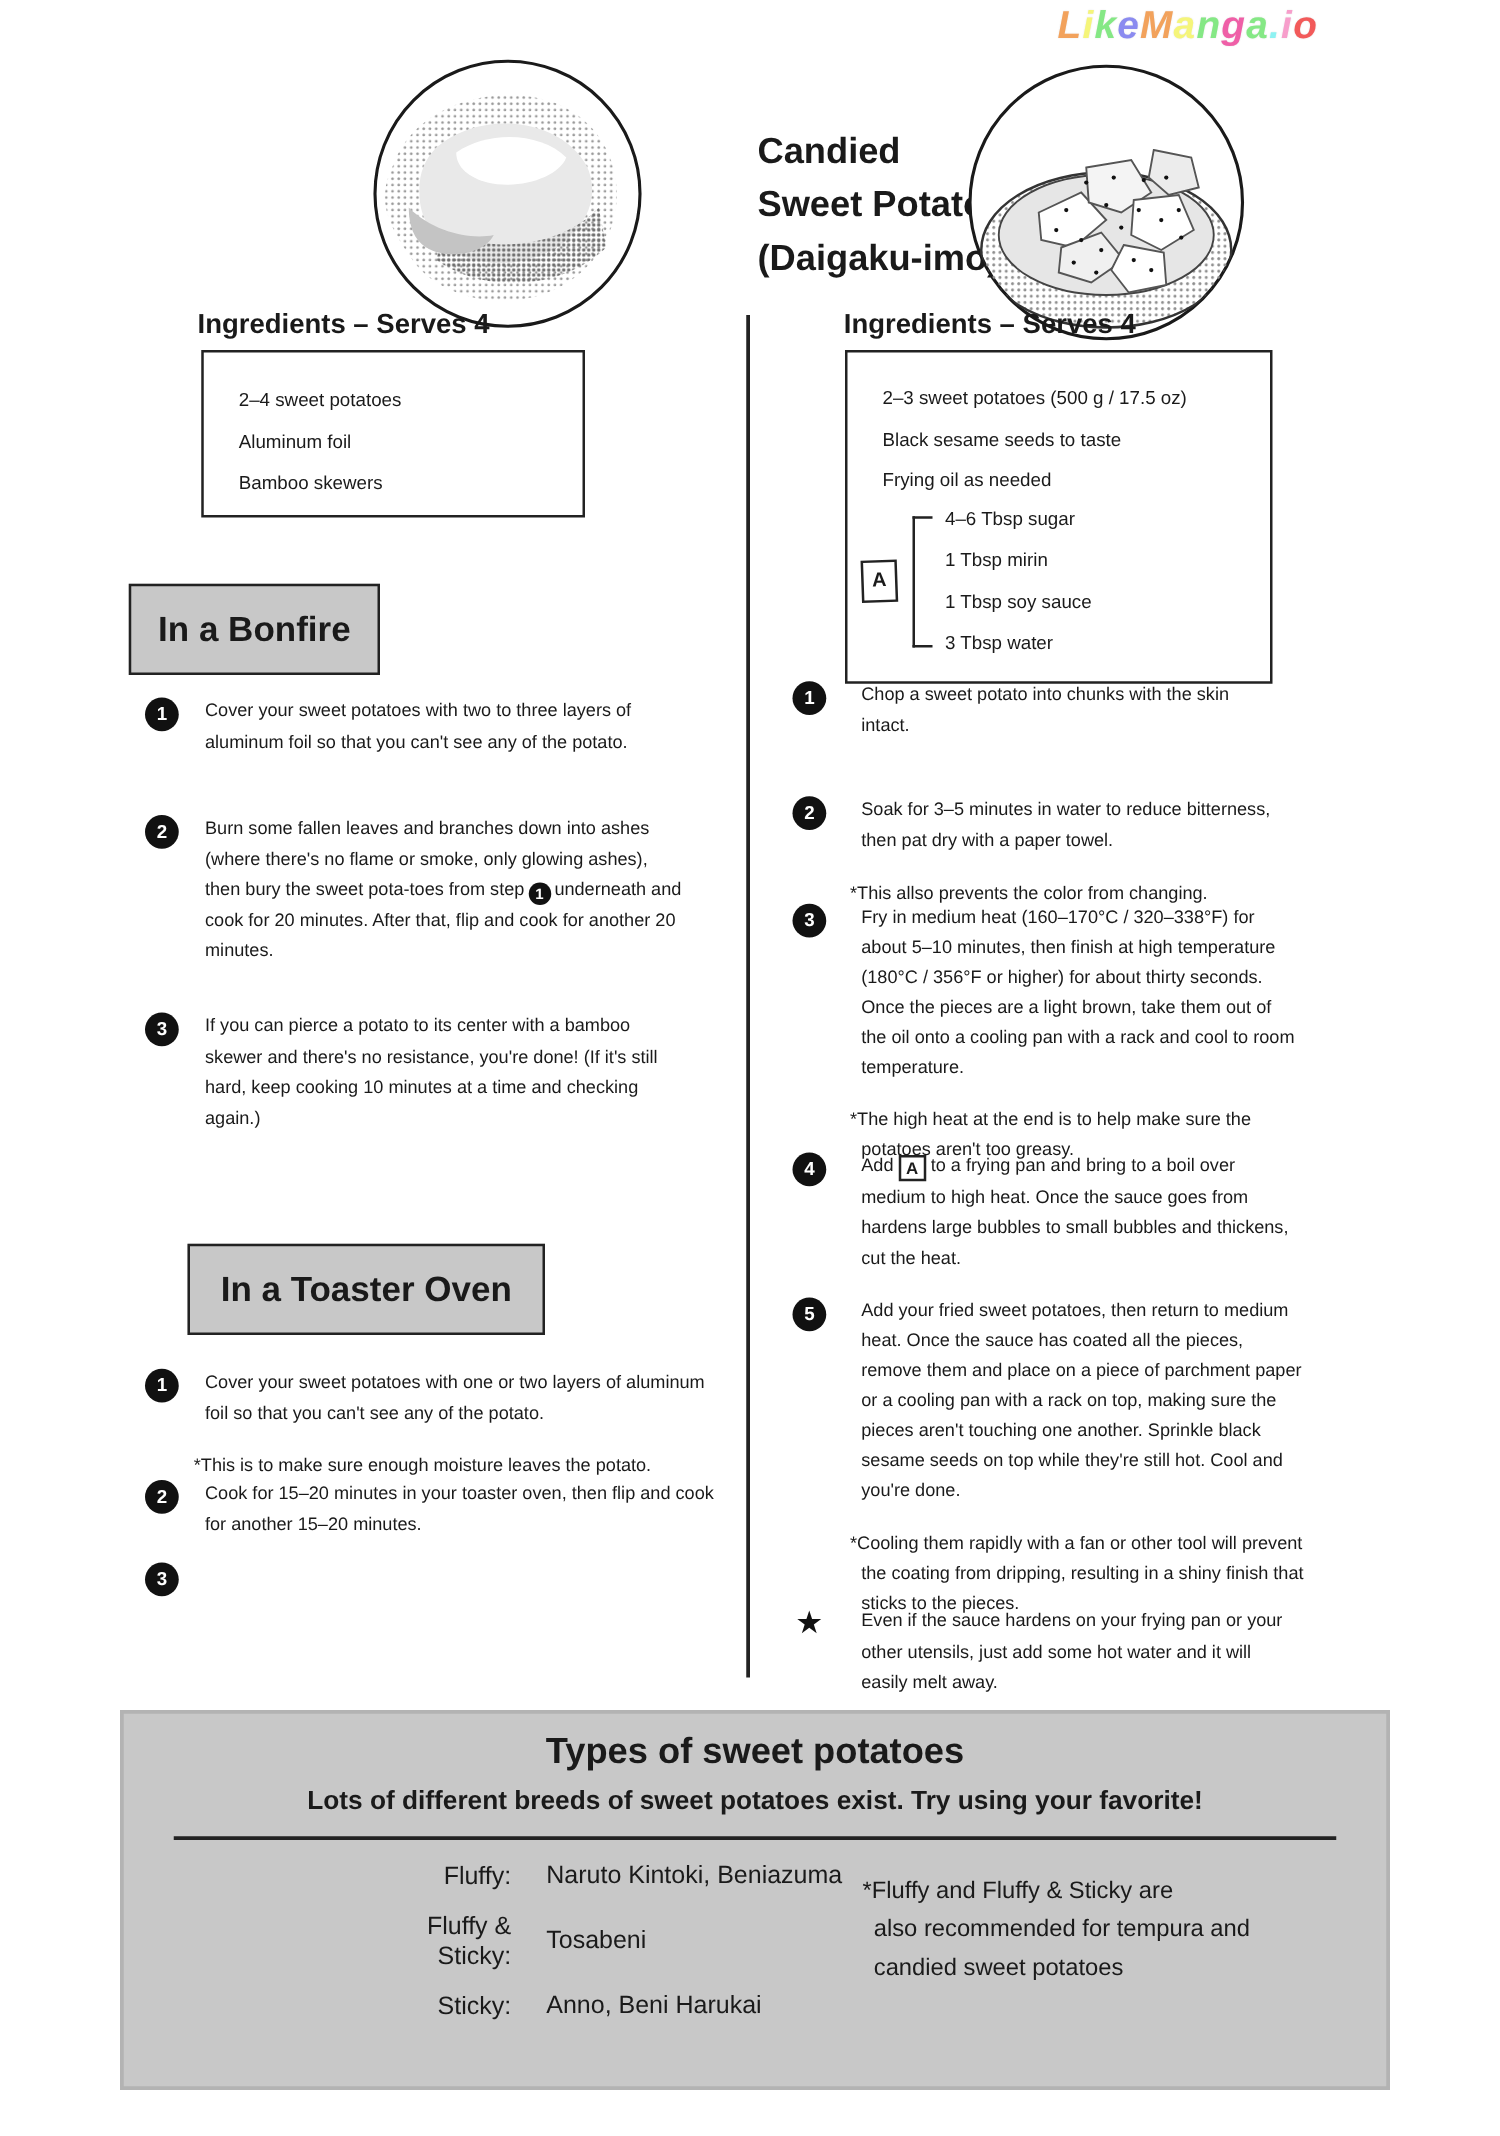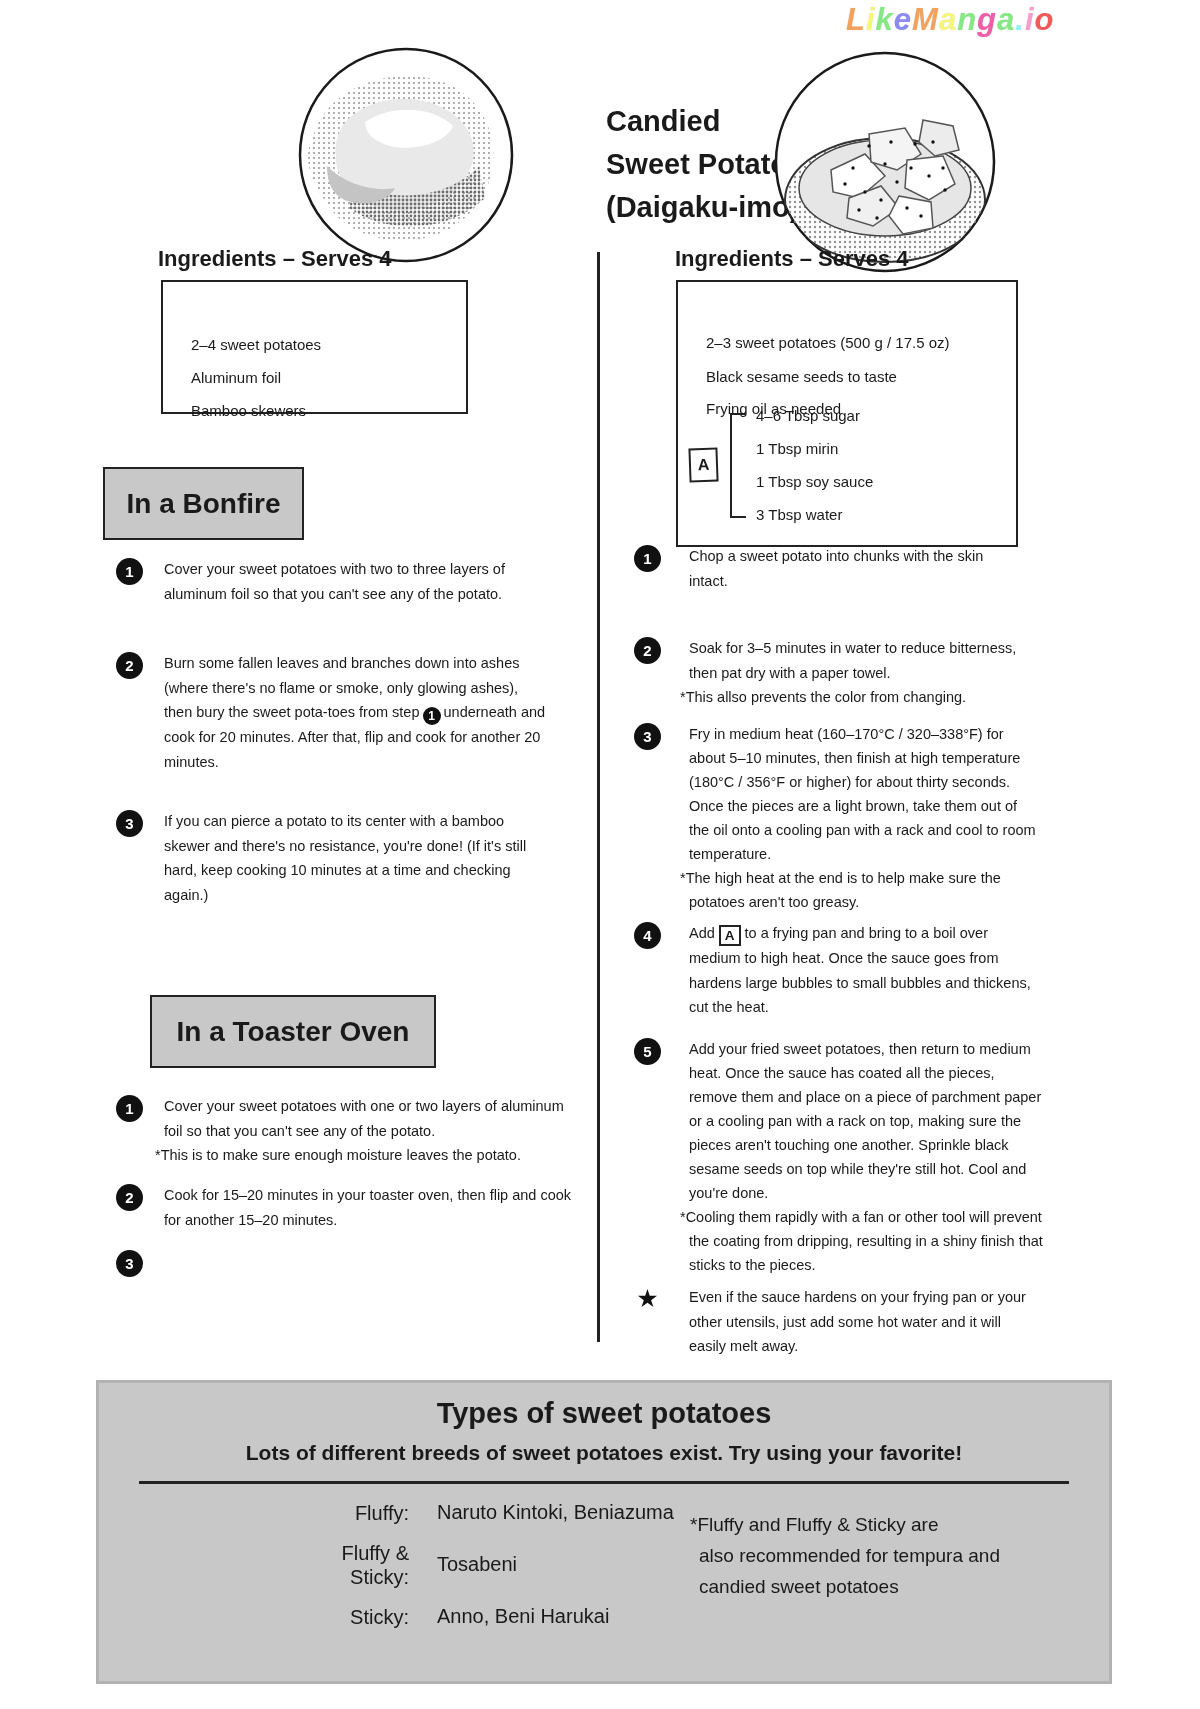--- a/index.html
+++ b/index.html
@@ -11,21 +11,21 @@
   
   .watermark{font-size:31px;font-weight:700;font-style:italic;letter-spacing:1px;
              text-shadow:0 0 2px #f2f2f2, 0 0 1px #e6e6e6;white-space:nowrap;}
 
   
   .recipe-title{font-size:29px;font-weight:700;line-height:43px;white-space:nowrap;}
 
   
   .ing-heading{font-size:22px;font-weight:700;white-space:nowrap;z-index:5;}
   .ing-box{border:2px solid #222;background:transparent;}
-  .ing-item{position:absolute;left:28px;font-size:15px;white-space:nowrap;margin-top:24px;}
+  .ing-item{position:absolute;left:28px;font-size:15px;white-space:nowrap;}
 
   
   .sauce-item{position:absolute;left:78px;font-size:15px;white-space:nowrap;}
   .bracket{position:absolute;left:52px;top:131px;width:14px;height:101px;
            border-left:2.5px solid #222;border-top:2.5px solid #222;border-bottom:2.5px solid #222;}
   .group-label{position:absolute;left:11px;top:166px;width:25px;height:30px;border:2px solid #222;
                font-size:16px;font-weight:700;display:flex;align-items:center;justify-content:center;
                transform:rotate(-2deg);}
 
   
@@ -33,33 +33,33 @@
                    font-size:28px;font-weight:700;white-space:nowrap;}
 
   
   .step{display:flex;align-items:flex-start;}
   .badge{flex:0 0 27px;width:27px;height:27px;border-radius:50%;background:#111;color:#fff;
          font-size:15px;font-weight:700;display:flex;align-items:center;justify-content:center;margin-top:1px;}
   .gap-l{margin-right:21px;}
   .gap-r{margin-right:28px;}
   .step-text{font-size:14.5px;line-height:24.5px;}
   .step-text.tight{line-height:24px;}
-  .note{text-indent:-9px;}
+  .note{text-indent:-9px;margin-top:18px;}
   .refnum{display:inline-flex;width:18px;height:18px;border-radius:50%;background:#111;color:#fff;
           font-size:12px;font-weight:700;align-items:center;justify-content:center;
           vertical-align:-3px;margin:0 3px;}
   .refbox{display:inline-block;border:2px solid #222;padding:0 4px;font-weight:700;font-size:13.5px;
           line-height:17px;margin:0 4px;vertical-align:-2px;}
   .star{flex:0 0 27px;font-size:25px;line-height:26px;color:#111;text-align:center;}
 
   
   .divider{width:2.5px;background:#222;}
 
   
-  .types-panel{border:3px solid #b3b3b3;margin-top:12px;}
+  .types-panel{border:3px solid #b3b3b3;}
   .types-title{position:absolute;left:0;right:0;top:14px;text-align:center;font-size:29px;font-weight:700;}
   .types-subtitle{position:absolute;left:0;right:0;top:58px;text-align:center;font-size:21px;font-weight:700;}
   .types-line{position:absolute;left:40px;right:40px;top:98px;height:3px;background:#222;}
   .type-label{position:absolute;left:150px;width:160px;text-align:right;font-size:20px;line-height:24px;}
   .type-value{position:absolute;left:338px;font-size:20px;white-space:nowrap;text-align:right;}
   .types-note{position:absolute;left:600px;top:126px;font-size:19px;line-height:31px;}
   .types-note .note-line{white-space:nowrap;}
   .types-note .note-line:first-child{text-indent:-9px;}
 </style>
 </head>

